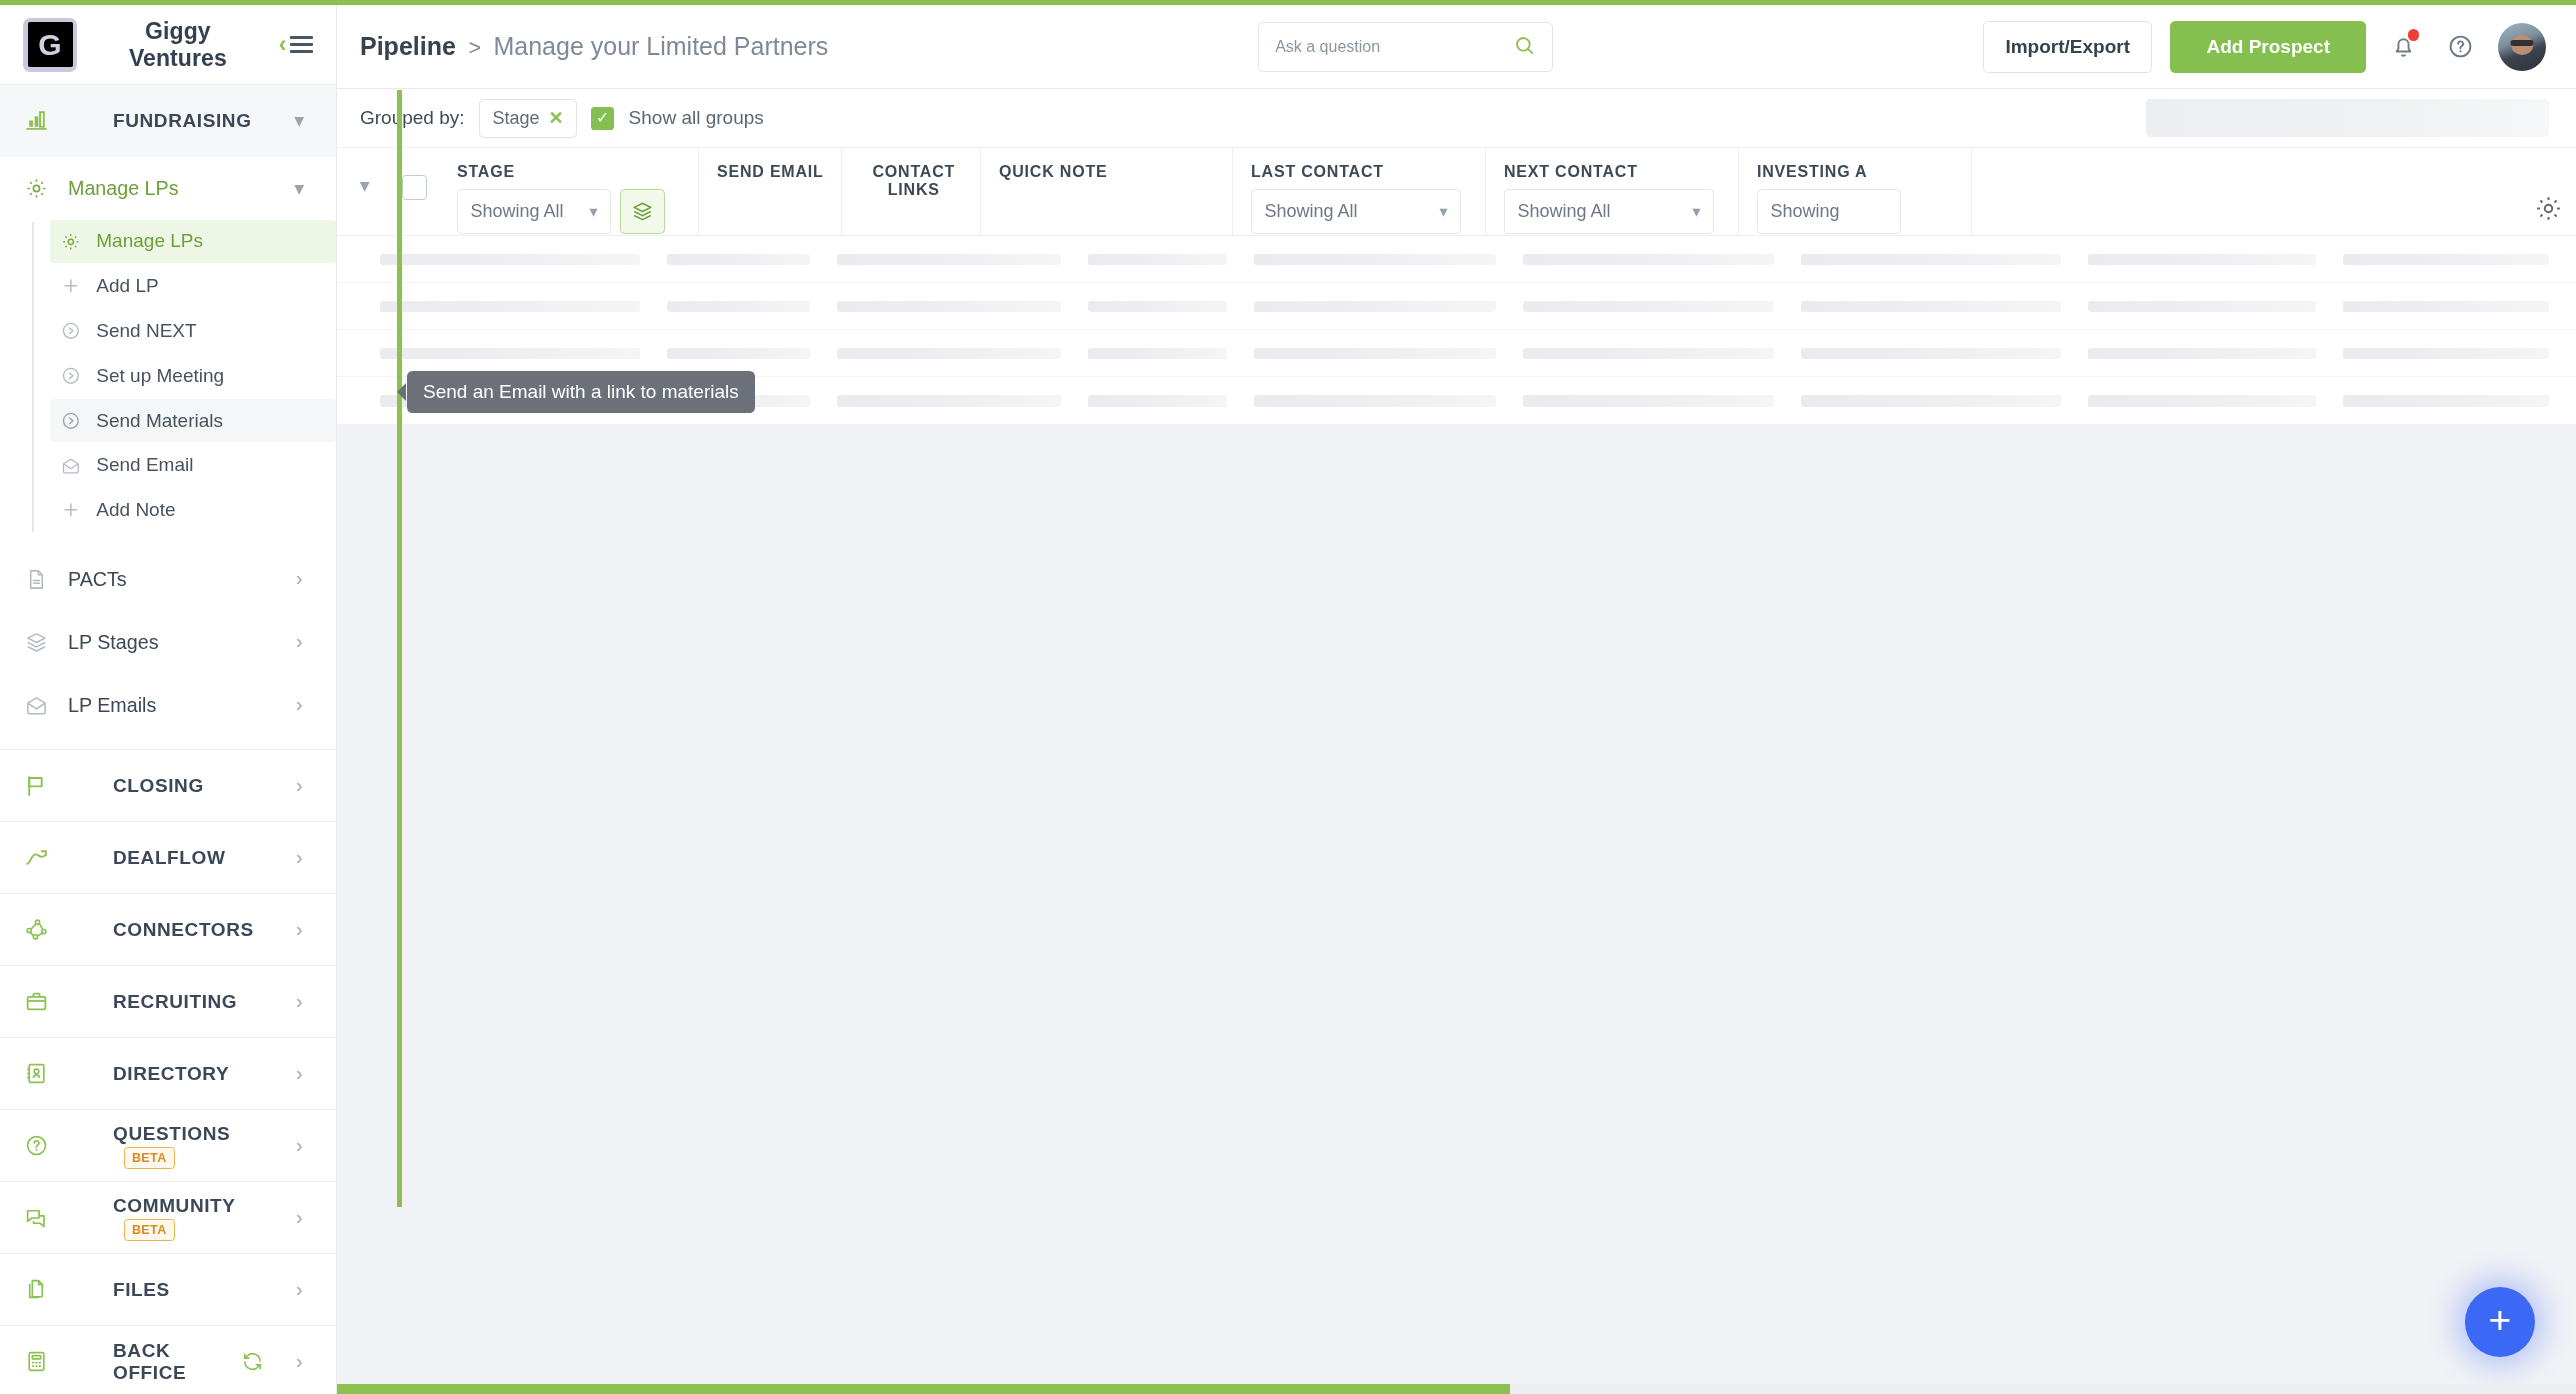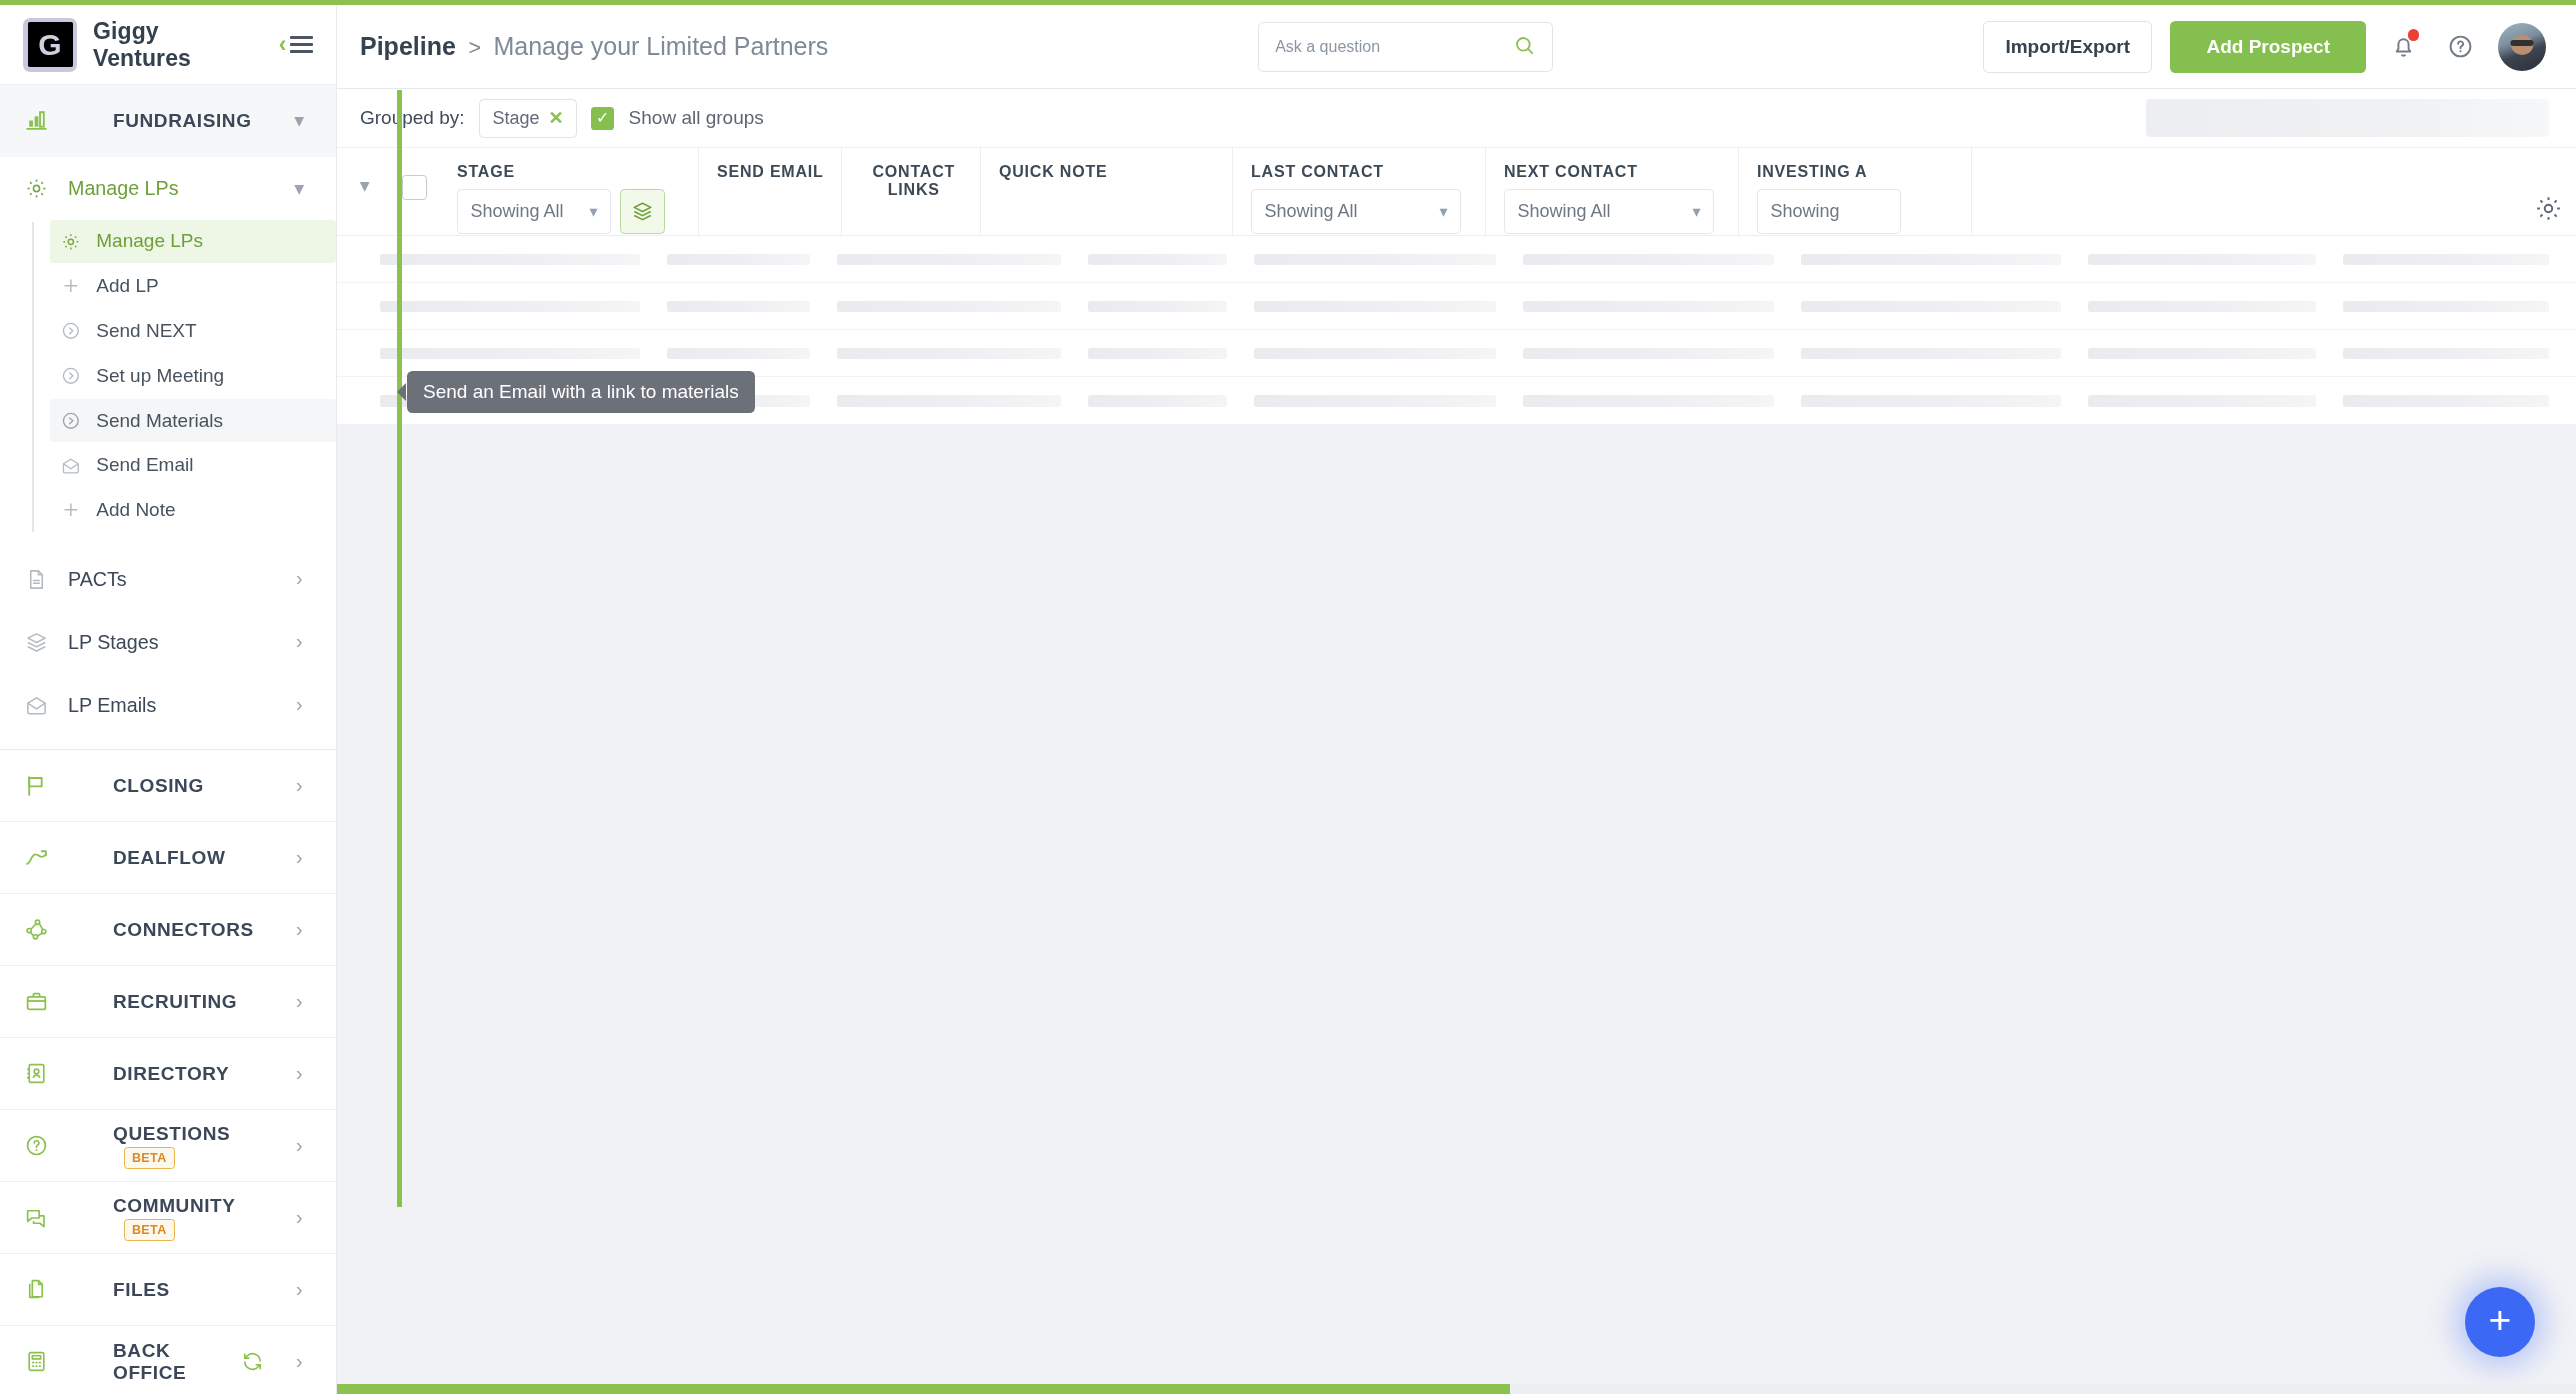--- a/index.html
+++ b/index.html
@@ -38,21 +38,21 @@
     flex: 0 0 auto;
   }
   .logo-inner {
     width: 100%; height: 100%; background: #000; border-radius: 1.8px;
     display: flex; align-items: center; justify-content: center;
     color: #cfcfe0; font-size: 30px; font-weight: bold;
     font-family: "Liberation Sans", sans-serif; line-height: 1;
   }
   .brand-name {
     font-size: 23px; font-weight: bold; color: #33404f;
-    letter-spacing: 0.1px; flex: 1 1 auto;
+    letter-spacing: 0.1px; flex: 1 1 auto; text-align: center;
   }
   .collapse-btn { display: flex; align-items: center; gap: 3.6px; cursor: pointer; }
   .chev-left { color: #8cc04f; font-size: 23px; line-height: 1; font-weight: bold; }
   .hamburger { display: flex; flex-direction: column; gap: 4.5px; }
   .hamburger i { display:block; width: 23px; height: 2.7px; background: #4a5565; border-radius: 0.9px; }
 
   .nav-scroll { flex: 1 1 auto; overflow: hidden; position: relative; }
 
   
   .green-rail {

